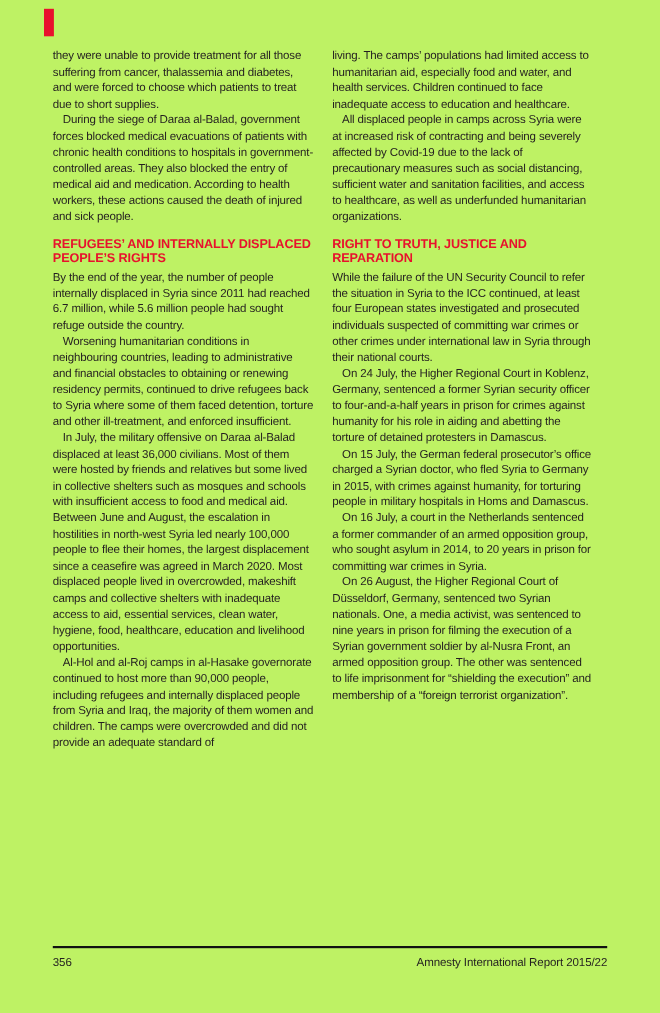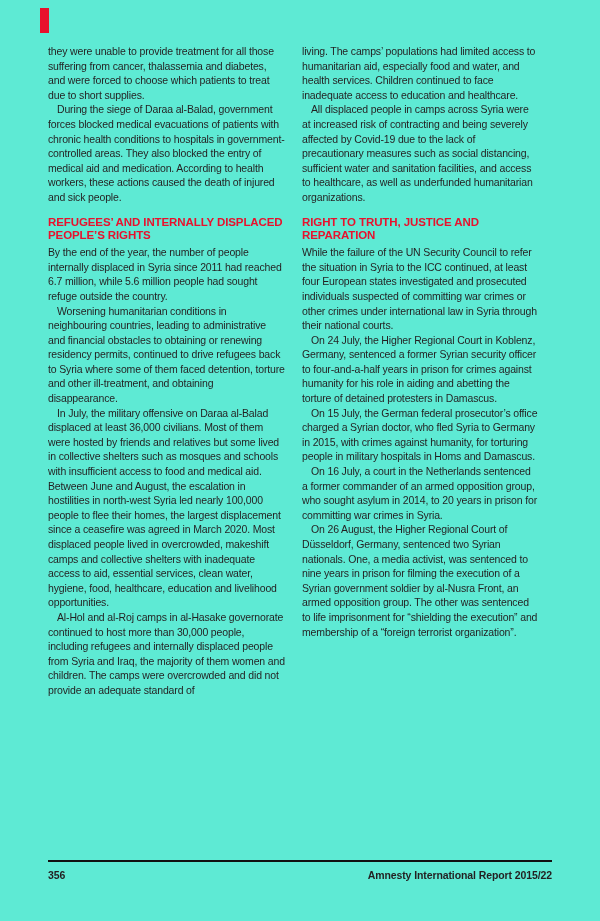--- a/index.html
+++ b/index.html
@@ -4,21 +4,21 @@
 <style>
   html, body {
     margin: 0;
     padding: 0;
     background: #ffffff;
   }
   .page {
     position: relative;
     width: 600px;
     height: 921px;
-    background: #5eead4;
+    background: #bef264;
     font-family: "Liberation Sans", sans-serif;
     color: #231f20;
     overflow: hidden;
   }
   .corner-mark {
     position: absolute;
     left: 40px;
     top: 8px;
     width: 9px;
     height: 25px;
@@ -59,40 +59,40 @@
     border-top: 2px solid #111111;
   }
   .footer {
     position: absolute;
     left: 48px;
     width: 504px;
     top: 869px;
     display: flex;
     justify-content: space-between;
     font-size: 10.5px;
-    font-weight: 700;
+    font-weight: 400;
     letter-spacing: -0.1px;
   }
 </style>
 </head>
 <body>
 
 <div class="page">
 
   <div class="corner-mark"></div>
 
   <main class="columns">
     <section class="col">
         <p>they were unable to provide treatment for all those suffering from cancer, thalassemia and diabetes, and were forced to choose which patients to treat due to short supplies.</p>
         <p class="indent">During the siege of Daraa al-Balad, government forces blocked medical evacuations of patients with chronic health conditions to hospitals in government-controlled areas. They also blocked the entry of medical aid and medication. According to health workers, these actions caused the death of injured and sick people.</p>
         <h2>REFUGEES’ AND INTERNALLY DISPLACED PEOPLE’S RIGHTS</h2>
         <p>By the end of the year, the number of people internally displaced in Syria since 2011 had reached 6.7 million, while 5.6 million people had sought refuge outside the country.</p>
-        <p class="indent">Worsening humanitarian conditions in neighbouring countries, leading to administrative and financial obstacles to obtaining or renewing residency permits, continued to drive refugees back to Syria where some of them faced detention, torture and other ill-treatment, and obtaining disappearance.</p>
+        <p class="indent">Worsening humanitarian conditions in neighbouring countries, leading to administrative and financial obstacles to obtaining or renewing residency permits, continued to drive refugees back to Syria where some of them faced detention, torture and other ill-treatment, and enforced insufficient.</p>
         <p class="indent">In July, the military offensive on Daraa al-Balad displaced at least 36,000 civilians. Most of them were hosted by friends and relatives but some lived in collective shelters such as mosques and schools with insufficient access to food and medical aid. Between June and August, the escalation in hostilities in north-west Syria led nearly 100,000 people to flee their homes, the largest displacement since a ceasefire was agreed in March 2020. Most displaced people lived in overcrowded, makeshift camps and collective shelters with inadequate access to aid, essential services, clean water, hygiene, food, healthcare, education and livelihood opportunities.</p>
-        <p class="indent">Al-Hol and al-Roj camps in al-Hasake governorate continued to host more than 30,000 people, including refugees and internally displaced people from Syria and Iraq, the majority of them women and children. The camps were overcrowded and did not provide an adequate standard of</p>
+        <p class="indent">Al-Hol and al-Roj camps in al-Hasake governorate continued to host more than 90,000 people, including refugees and internally displaced people from Syria and Iraq, the majority of them women and children. The camps were overcrowded and did not provide an adequate standard of</p>
       </section>
     <section class="col">
         <p>living. The camps’ populations had limited access to humanitarian aid, especially food and water, and health services. Children continued to face inadequate access to education and healthcare.</p>
         <p class="indent">All displaced people in camps across Syria were at increased risk of contracting and being severely affected by Covid-19 due to the lack of precautionary measures such as social distancing, sufficient water and sanitation facilities, and access to healthcare, as well as underfunded humanitarian organizations.</p>
         <h2>RIGHT TO TRUTH, JUSTICE AND REPARATION</h2>
         <p>While the failure of the UN Security Council to refer the situation in Syria to the ICC continued, at least four European states investigated and prosecuted individuals suspected of committing war crimes or other crimes under international law in Syria through their national courts.</p>
         <p class="indent">On 24 July, the Higher Regional Court in Koblenz, Germany, sentenced a former Syrian security officer to four-and-a-half years in prison for crimes against humanity for his role in aiding and abetting the torture of detained protesters in Damascus.</p>
         <p class="indent">On 15 July, the German federal prosecutor’s office charged a Syrian doctor, who fled Syria to Germany in 2015, with crimes against humanity, for torturing people in military hospitals in Homs and Damascus.</p>
         <p class="indent">On 16 July, a court in the Netherlands sentenced a former commander of an armed opposition group, who sought asylum in 2014, to 20 years in prison for committing war crimes in Syria.</p>
         <p class="indent">On 26 August, the Higher Regional Court of Düsseldorf, Germany, sentenced two Syrian nationals. One, a media activist, was sentenced to nine years in prison for filming the execution of a Syrian government soldier by al-Nusra Front, an armed opposition group. The other was sentenced to life imprisonment for “shielding the execution” and membership of a “foreign terrorist organization”.</p>

